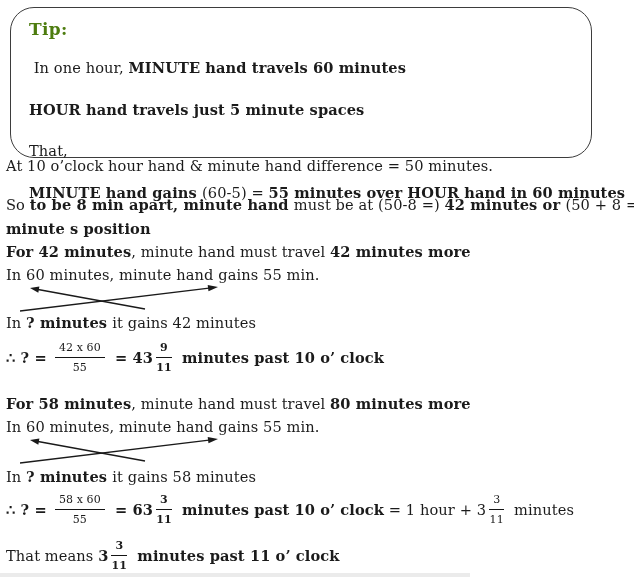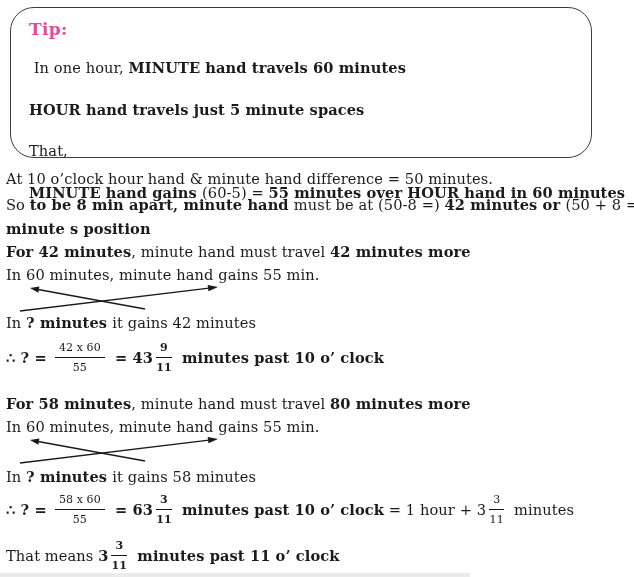--- a/index.html
+++ b/index.html
@@ -56,31 +56,31 @@
     position:absolute;left:0;top:573px;width:470px;height:4px;
     background:#ebebeb;
   }
 </style>
 </head>
 <body>
 
 <div class="page">
 
   <div class="tipbox">
-    <div class="tiptitle" style="color: #ec4899;">Tip:</div>
+    <div class="tiptitle" style="color: #4d7c0f;">Tip:</div>
     <div id="tip-lines">
         <div class="tipline"><span> In one hour, </span><span class="b">MINUTE hand travels 60 minutes</span></div>
         <div class="tipline"><span class="b">HOUR hand travels just 5 minute spaces</span></div>
         <div class="tipline"><span>That,</span></div>
         <div class="tipline"><span class="b">MINUTE hand gains </span><span>(60-5) = </span><span class="b">55 minutes over HOUR hand in 60 minutes</span></div>
       </div>
   </div>
 
   <div id="body-lines">
-      <div class="bline" style="position: absolute; top: 169px;"><span>At 10 o’clock hour hand &amp; minute hand difference = 50 minutes.</span></div>
+      <div class="bline" style="position: absolute; top: 156px;"><span>At 10 o’clock hour hand &amp; minute hand difference = 50 minutes.</span></div>
       <div class="bline" style="position: absolute; top: 195px;"><span>So </span><span class="b">to be 8 min apart, minute hand </span><span>must be at (50-8 =) </span><span class="b">42 minutes or </span><span>(50 + 8 =) </span></div>
       <div class="bline" style="position: absolute; top: 219px;"><span class="b">minute s position</span></div>
       <div class="bline" style="position: absolute; top: 242px;"><span class="b">For 42 minutes</span><span>, minute hand must travel </span><span class="b">42 minutes more</span></div>
       <div class="bline" style="position: absolute; top: 265px;"><span>In 60 minutes, minute hand gains 55 min.</span></div>
       <div class="arrowwrap" style="position: absolute; top: 281px; left: 12px;">
   <svg width="222" height="33" viewBox="0 0 222 33" xmlns="http://www.w3.org/2000/svg">
 
     <line x1="8" y1="30" x2="197" y2="7.2" stroke="#1a1a1a" stroke-width="1.3"></line>
     <polygon points="206,6 196.5,10.3 195.7,3.9" fill="#1a1a1a"></polygon>
 

